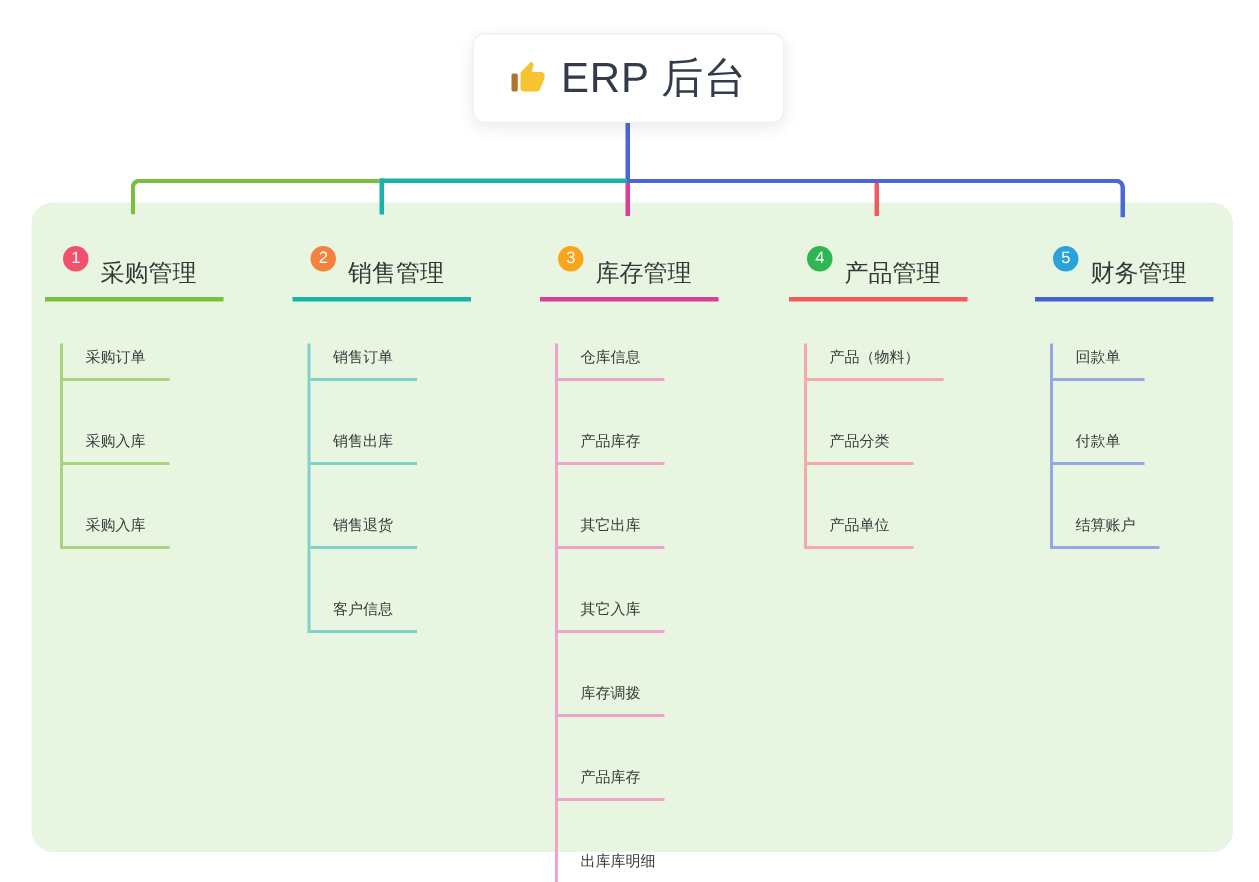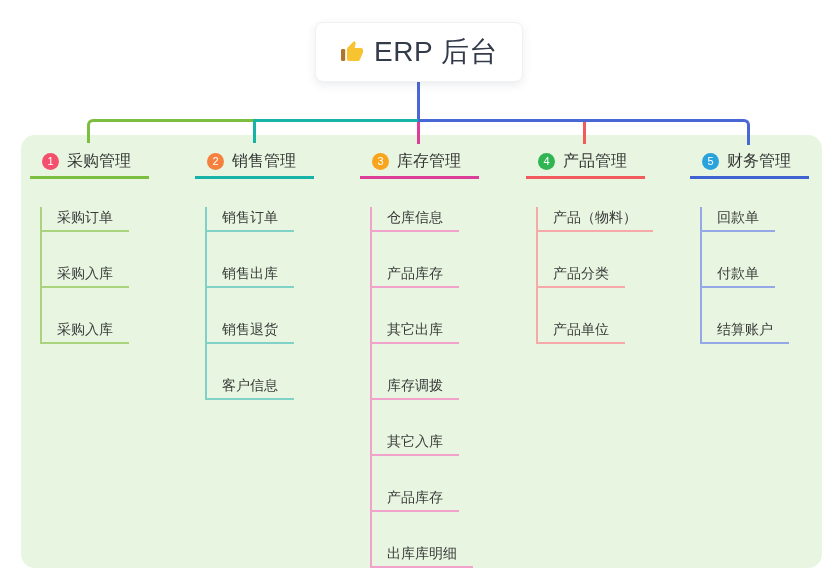--- a/index.html
+++ b/index.html
@@ -58,33 +58,34 @@
     color: #ffffff;
     font-size: 11px;
     line-height: 17px;
     text-align: center;
     margin-right: 8px;
     flex: 0 0 auto;
   }
   .branch-label {
     font-size: 16px;
     color: #363636;
+    margin-top: 22px;
   }
   .children {
     margin-left: 10px;
     border-left: 2px solid var(--cl);
     width: max-content;
   }
   .child {
     width: max-content;
     margin-top: 31px;
     line-height: 20px;
     padding: 0 16px 3px 15px;
     border-bottom: 2px solid var(--cl);
-    font-size: 14px;
+    font-size: 10px;
     color: #3a3a3a;
     white-space: nowrap;
   }
   .child:first-child { margin-top: 28px; }
 </style>
 </head>
 <body>
 
 <div class="stage">
 
@@ -133,22 +134,22 @@
 
     <div class="branch" style="left: 360px; --c: #dc3d96; --cl: #f0a2cb;">
       <div class="branch-header">
         <span class="badge" style="background: rgb(248, 164, 29);">3</span>
         <span class="branch-label">库存管理</span>
       </div>
       <div class="children">
           <div class="child">仓库信息</div>
           <div class="child">产品库存</div>
           <div class="child">其它出库</div>
+          <div class="child">其它入库</div>
           <div class="child">库存调拨</div>
-          <div class="child">其它入库</div>
           <div class="child">产品库存</div>
           <div class="child">出库库明细</div>
         </div>
     </div>
 
     <div class="branch" style="left: 526px; --c: #f25b5b; --cl: #f7a8a8;">
       <div class="branch-header">
         <span class="badge" style="background: rgb(47, 181, 82);">4</span>
         <span class="branch-label">产品管理</span>
       </div>

